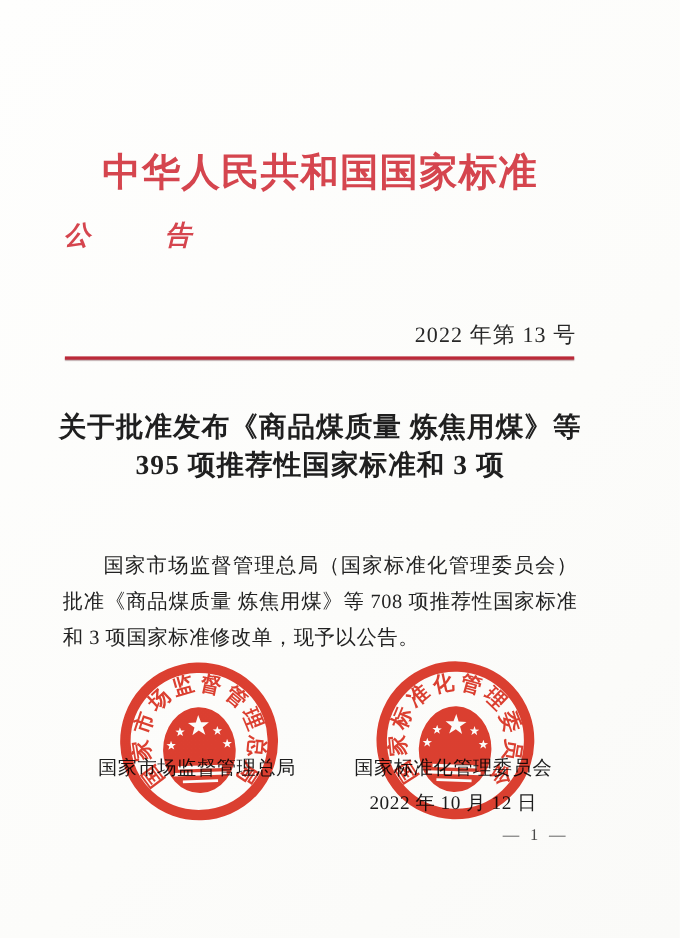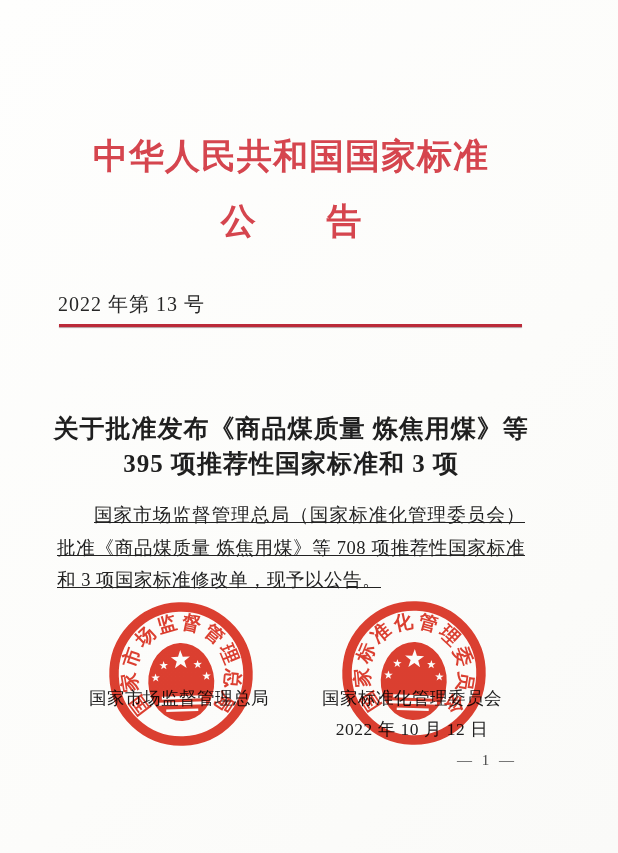--- a/index.html
+++ b/index.html
@@ -16,47 +16,46 @@
     background: linear-gradient(135deg, #fefefd 0%, #fcfcfa 60%, #fafaf8 100%);
   }
   .title1 {
     position: absolute; top: 133px; left: 58px; width: 466px;
     text-align: center; font-size: 35px; font-weight: bold;
     letter-spacing: 1px; white-space: nowrap;
     color: var(--title-red, #d5454e);
   }
   .title2 {
     position: absolute; top: 198px; left: 58px; width: 466px;
-    text-align: center; font-size: 35px; font-weight: bold;
+    text-align: left; font-size: 24px; font-weight: bold;
     word-spacing: 62px; white-space: nowrap;
     color: var(--title-red, #d5454e);
+    font-style: italic;
   }
   .issue {
     position: absolute; top: 291px; left: 58px; width: 466px;
-    text-align: left; font-size: 20px; letter-spacing: 1px;
+    text-align: right; font-size: 20px; letter-spacing: 1px;
     color: var(--text-black, #272727);
   }
   .rule {
     position: absolute; top: 324px; left: 59px; width: 463px; height: 3px;
     background: var(--rule-red, #bb2a39);
     box-shadow: 0 1px 1px rgba(90, 35, 45, 0.45);
   }
   .heading {
     position: absolute; top: 371px; left: 30px; width: 522px;
     text-align: center; font-size: 25px; font-weight: bold;
     line-height: 35px; letter-spacing: 1px;
     color: #1f1f1f;
-    margin-top: 40px;
   }
   .body-text {
     position: absolute; top: 499px; left: 57px; width: 468px;
     font-size: 18.5px; line-height: 32.5px;
     text-align: justify; text-indent: 2em; letter-spacing: 0.5px;
     color: #222;
-    text-decoration: underline;
   }
   .sig {
     position: absolute; top: 686px;
     font-size: 17.5px; letter-spacing: 0.5px; white-space: nowrap;
     transform: translateX(-50%);
     color: #1d1d1d; z-index: 1;
   }
   .sig-left  { left: 179px; }
   .sig-right { left: 412px; }
   .date {

